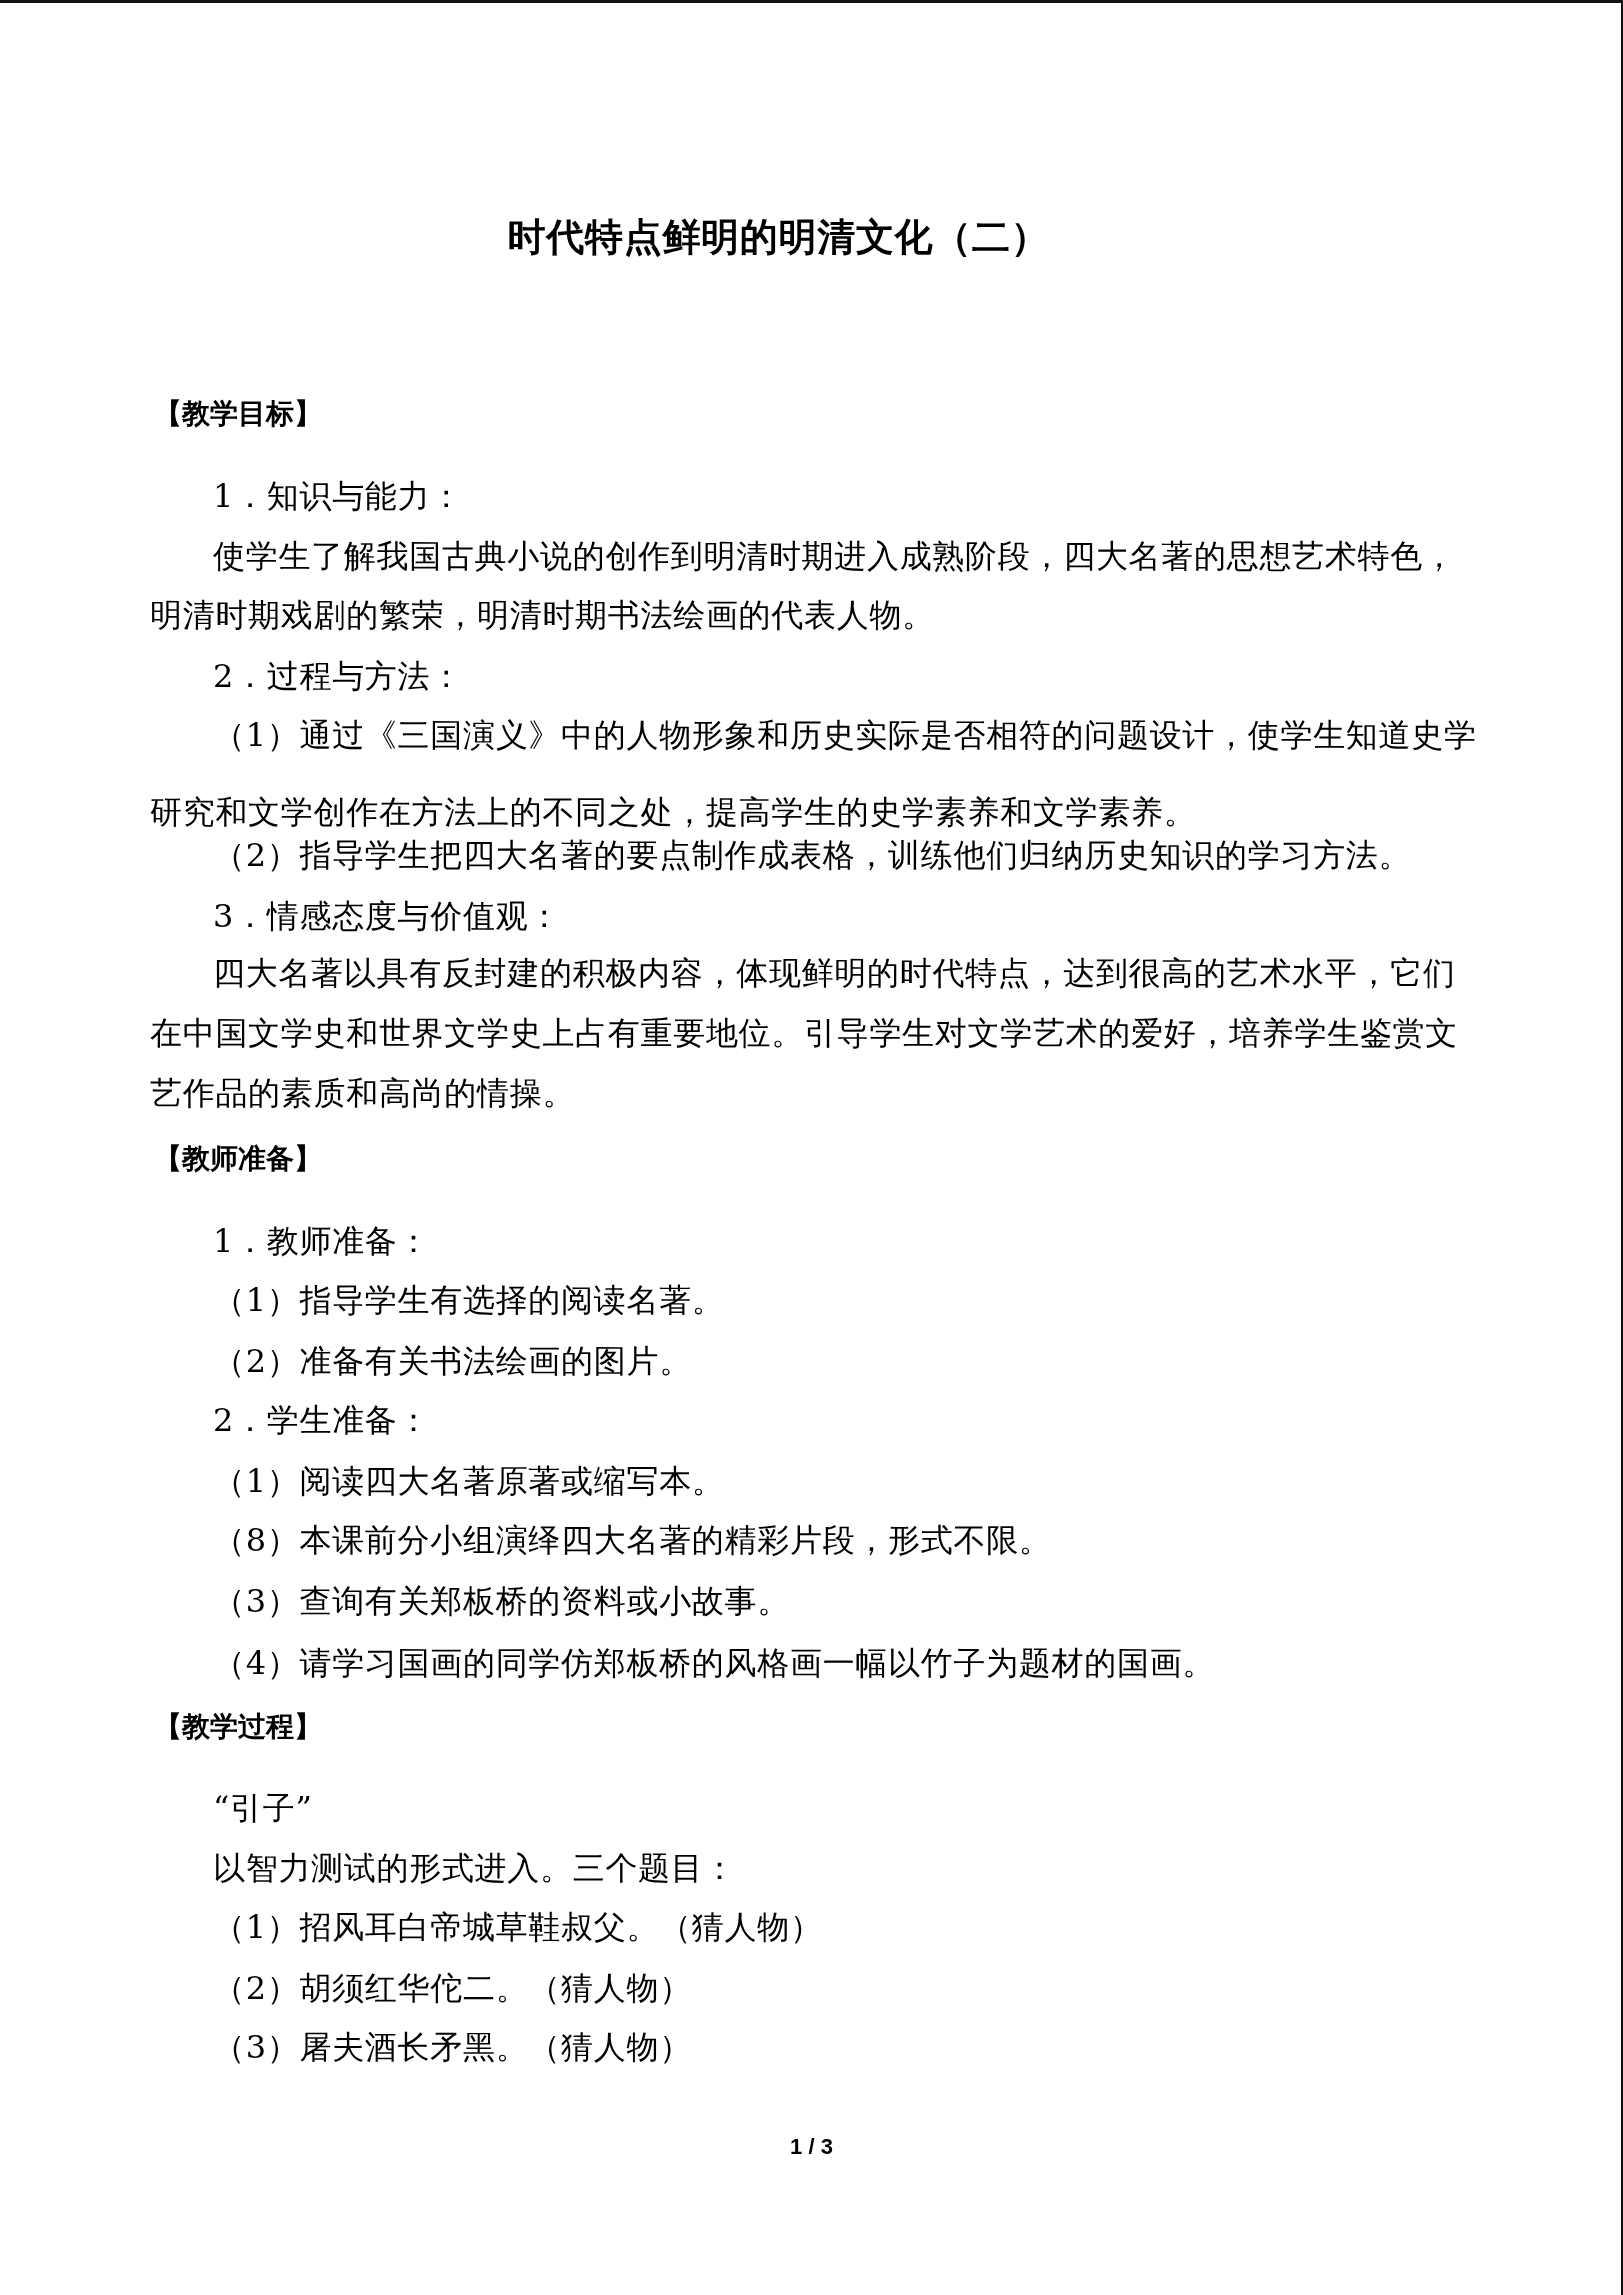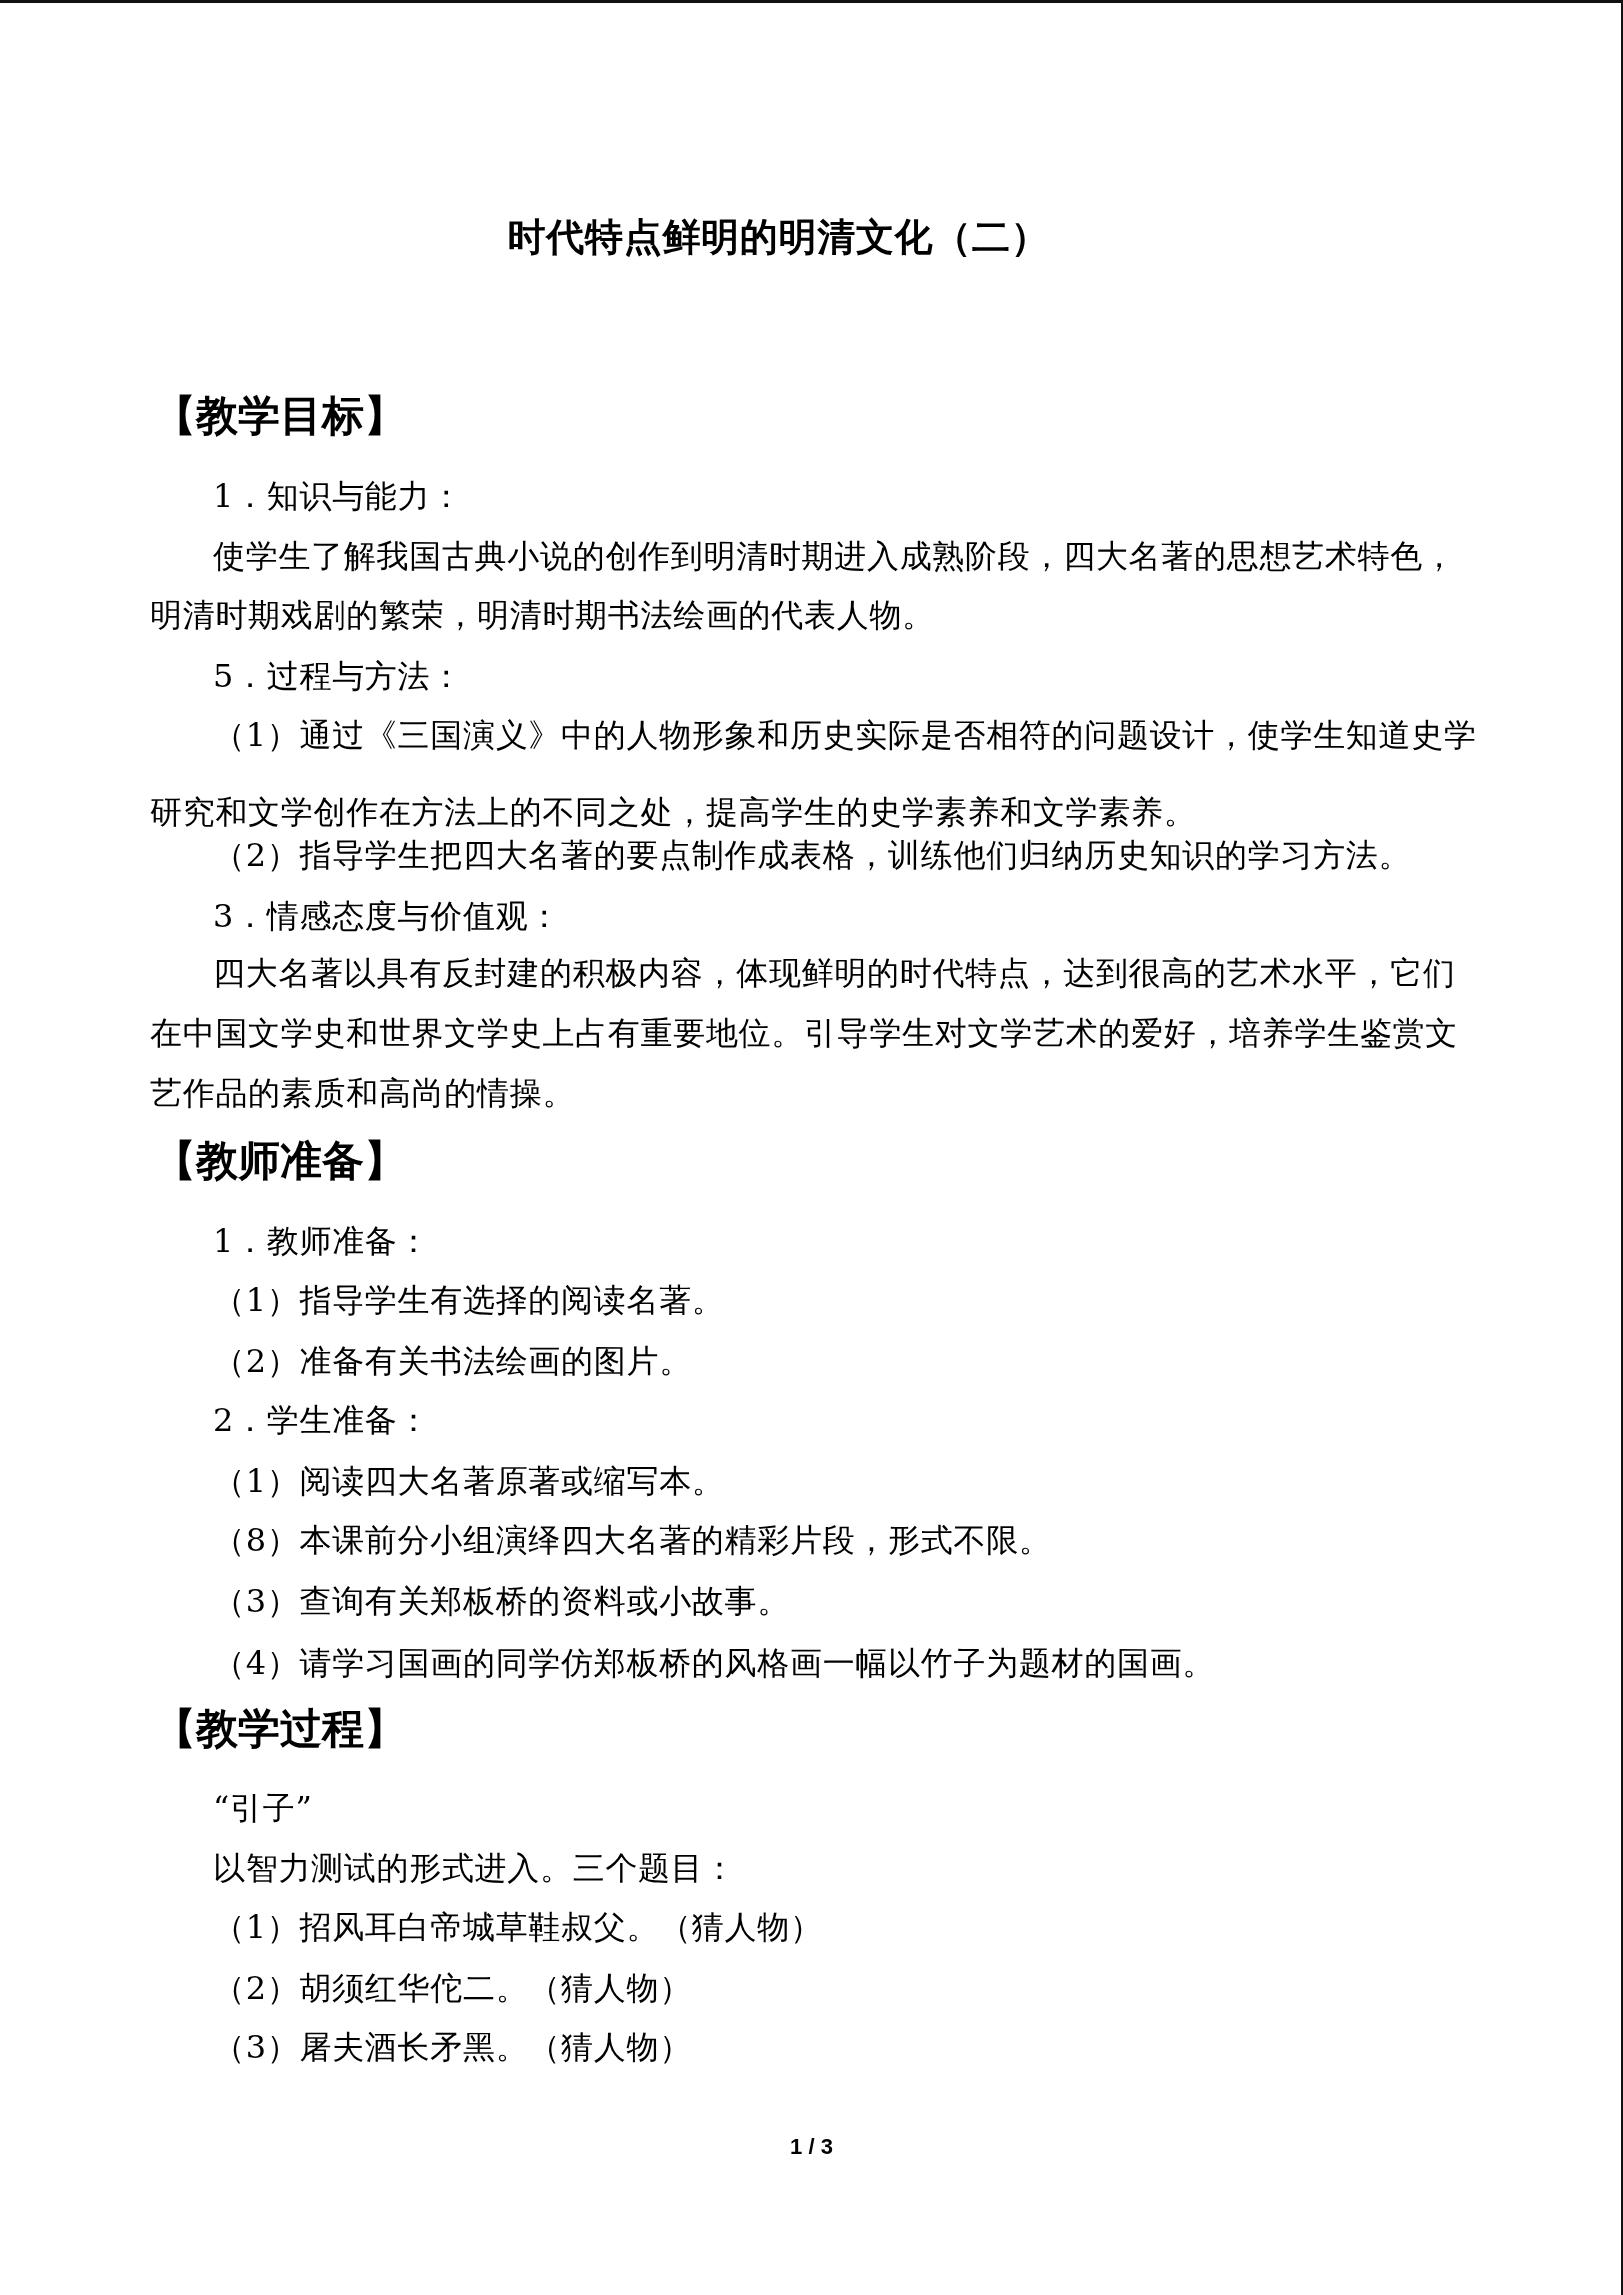--- a/index.html
+++ b/index.html
@@ -34,23 +34,23 @@
     text-align: center;
     font-family: "DejaVu Sans", "Liberation Sans", sans-serif;
     font-weight: bold;
     font-size: 38px;
     line-height: 48px;
     letter-spacing: 0.7px;
   }
   .section-heading {
     position: absolute;
     left: 154px;
-    font-family: Liberation Serif, serif;
+    font-family: Liberation Mono, monospace;
     font-weight: bold;
-    font-size: 42px;
+    font-size: 28px;
     line-height: 44px;
     white-space: nowrap;
   }
   .line {
     position: absolute;
     font-size: 32px;
     line-height: 38px;
     white-space: nowrap;
     letter-spacing: 0.7px;
   }
@@ -73,21 +73,21 @@
 
 <div class="page-top-border"></div>
 <div class="page-right-border"></div>
 
 <h1 class="doc-title" style="margin:0">时代特点鲜明的明清文化（二）</h1>
 
 <div class="section-heading" style="top:394px">【教学目标】</div>
 <div class="line indent" style="top:477px">1．知识与能力：</div>
 <div class="line indent" style="top:537px">使学生了解我国古典小说的创作到明清时期进入成熟阶段，四大名著的思想艺术特色，</div>
 <div class="line flush" style="top:596px">明清时期戏剧的繁荣，明清时期书法绘画的代表人物。</div>
-<div class="line indent" style="top:657px">5．过程与方法：</div>
+<div class="line indent" style="top:657px">2．过程与方法：</div>
 <div class="line paren" style="top:716px">（1）通过《三国演义》中的人物形象和历史实际是否相符的问题设计，使学生知道史学</div>
 <div class="line flush" style="top:793px">研究和文学创作在方法上的不同之处，提高学生的史学素养和文学素养。</div>
 <div class="line paren" style="top:836px">（2）指导学生把四大名著的要点制作成表格，训练他们归纳历史知识的学习方法。</div>
 <div class="line indent" style="top:897px">3．情感态度与价值观：</div>
 <div class="line indent" style="top:954px">四大名著以具有反封建的积极内容，体现鲜明的时代特点，达到很高的艺术水平，它们</div>
 <div class="line flush" style="top:1014px">在中国文学史和世界文学史上占有重要地位。引导学生对文学艺术的爱好，培养学生鉴赏文</div>
 <div class="line flush" style="top:1074px">艺作品的素质和高尚的情操。</div>
 
 <div class="section-heading" style="top:1139px">【教师准备】</div>
 <div class="line indent" style="top:1222px">1．教师准备：</div>

